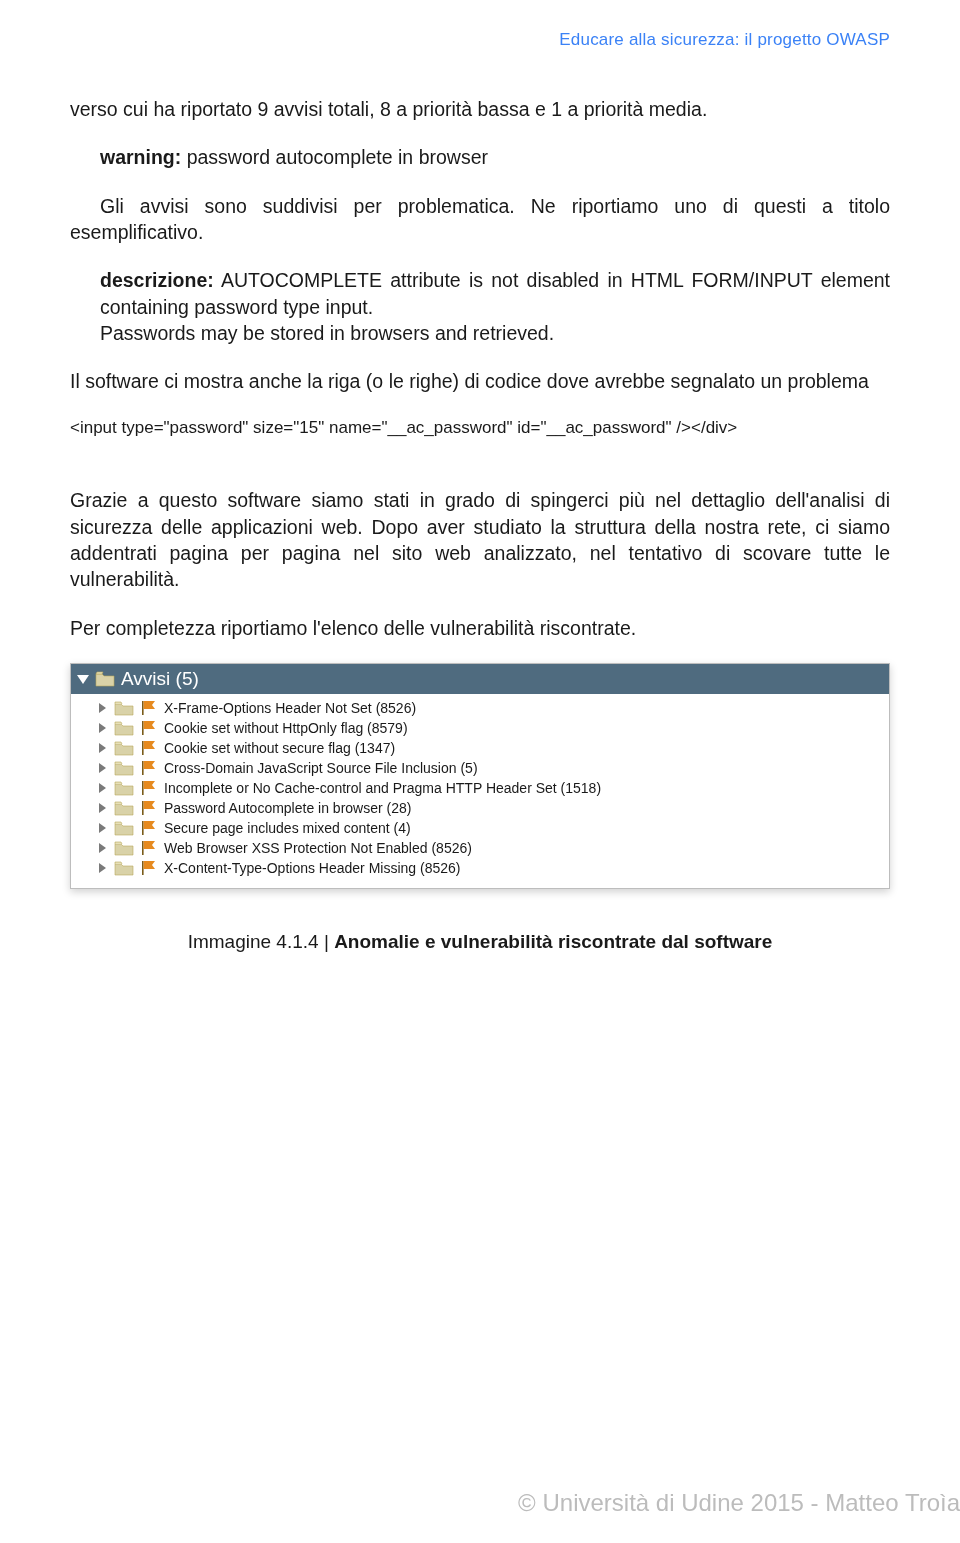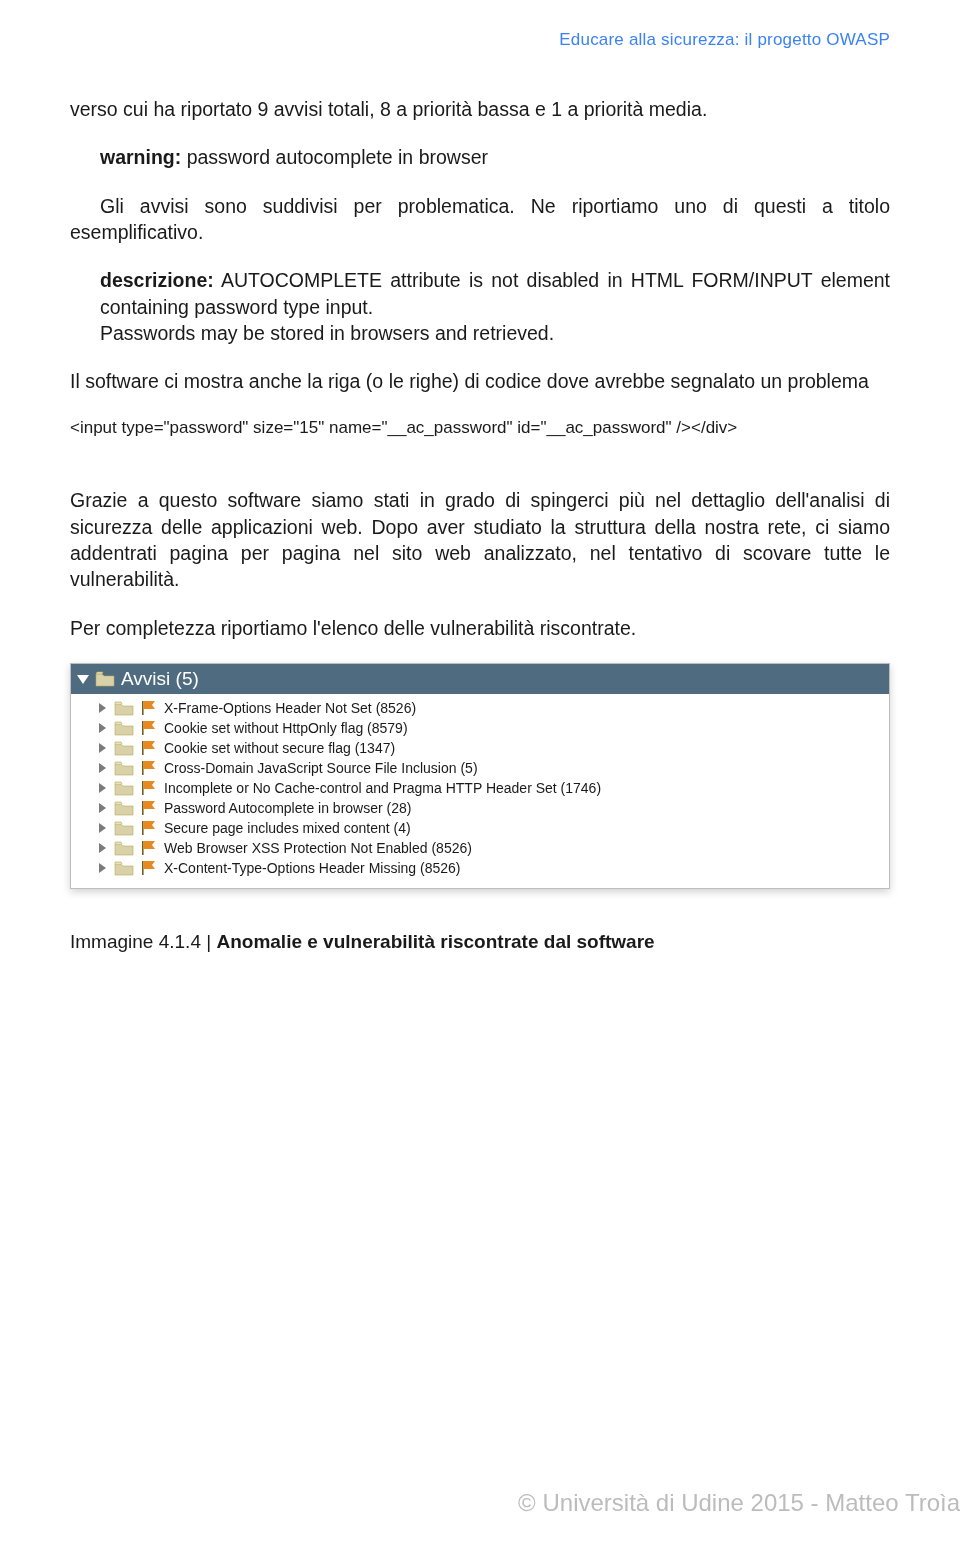--- a/index.html
+++ b/index.html
@@ -90,21 +90,21 @@
     width:0;height:0;
     border-top:5px solid transparent;
     border-bottom:5px solid transparent;
     border-left:7px solid #7a7a7a;
     margin-right:8px;
   }
   .flag-icon {
     width:18px;height:16px;display:inline-block;margin-right:6px;vertical-align:middle;
   }
   .caption {
-    text-align: left;
+    text-align: center;
     font-size: 19px;
     margin: 42px 0 80px 0;
   }
   .section-heading {
     font-weight: bold;
     font-size: 19.5px;
     margin-left: 30px;
   }
   .footer {
     position: absolute;
@@ -220,21 +220,21 @@
         <span class="folder-icon">
             <svg viewBox="0 0 20 16">
               <path d="M1 4 L7 4 L9 6 L19 6 L19 15 L1 15 Z" fill="#d9d2a8" stroke="#bba85a" stroke-width="0.6"></path>
               <path d="M1 4 L1 2 L7 2 L8 4" fill="#e7e0b8" stroke="#bba85a" stroke-width="0.6"></path>
             </svg>
           </span>
         <span class="flag-icon"><svg viewBox="0 0 18 16">
               <rect x="2" y="1" width="1.6" height="14" fill="#7a5b1a"></rect>
               <path d="M3.6 1 L15 1 L12 5 L15 9 L3.6 9 Z" fill="#e68a1f"></path>
             </svg></span>
-        <span>Incomplete or No Cache-control and Pragma HTTP Header Set (1746)</span>
+        <span>Incomplete or No Cache-control and Pragma HTTP Header Set (1518)</span>
       </div>
       <div class="tree-row">
         <span class="rcaret"></span>
         <span class="folder-icon">
             <svg viewBox="0 0 20 16">
               <path d="M1 4 L7 4 L9 6 L19 6 L19 15 L1 15 Z" fill="#d9d2a8" stroke="#bba85a" stroke-width="0.6"></path>
               <path d="M1 4 L1 2 L7 2 L8 4" fill="#e7e0b8" stroke="#bba85a" stroke-width="0.6"></path>
             </svg>
           </span>
         <span class="flag-icon"><svg viewBox="0 0 18 16">

